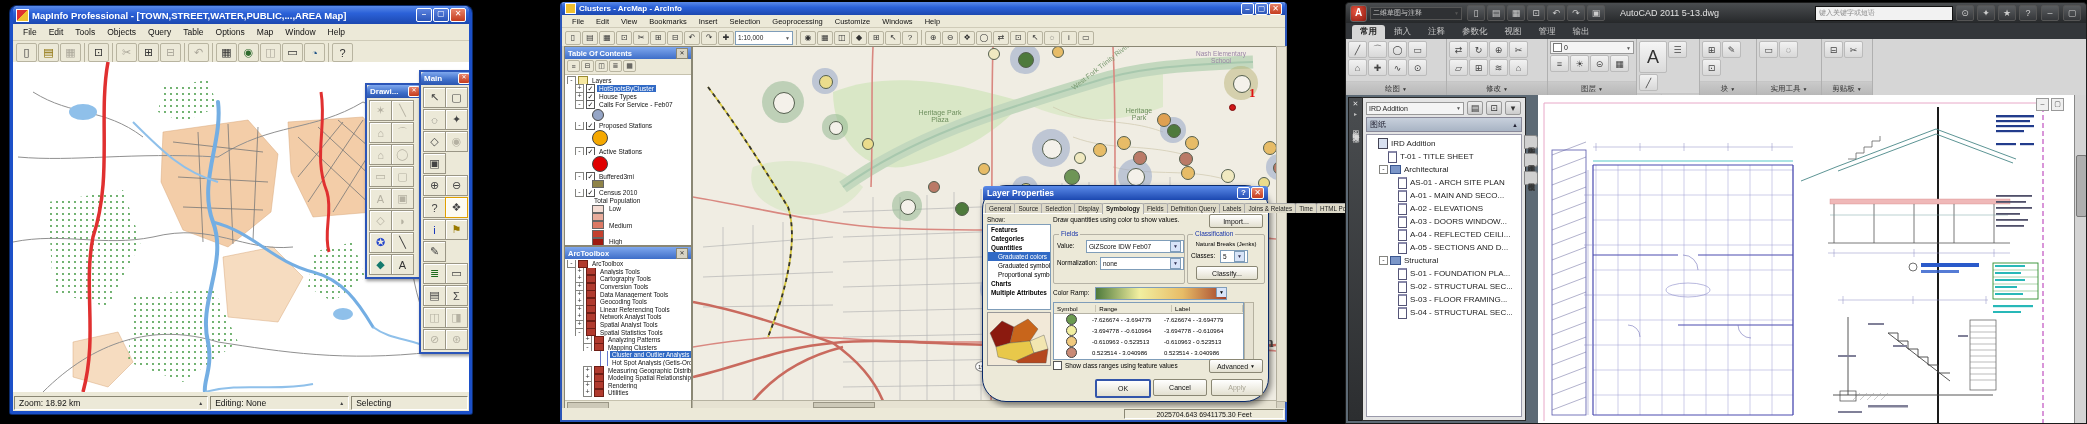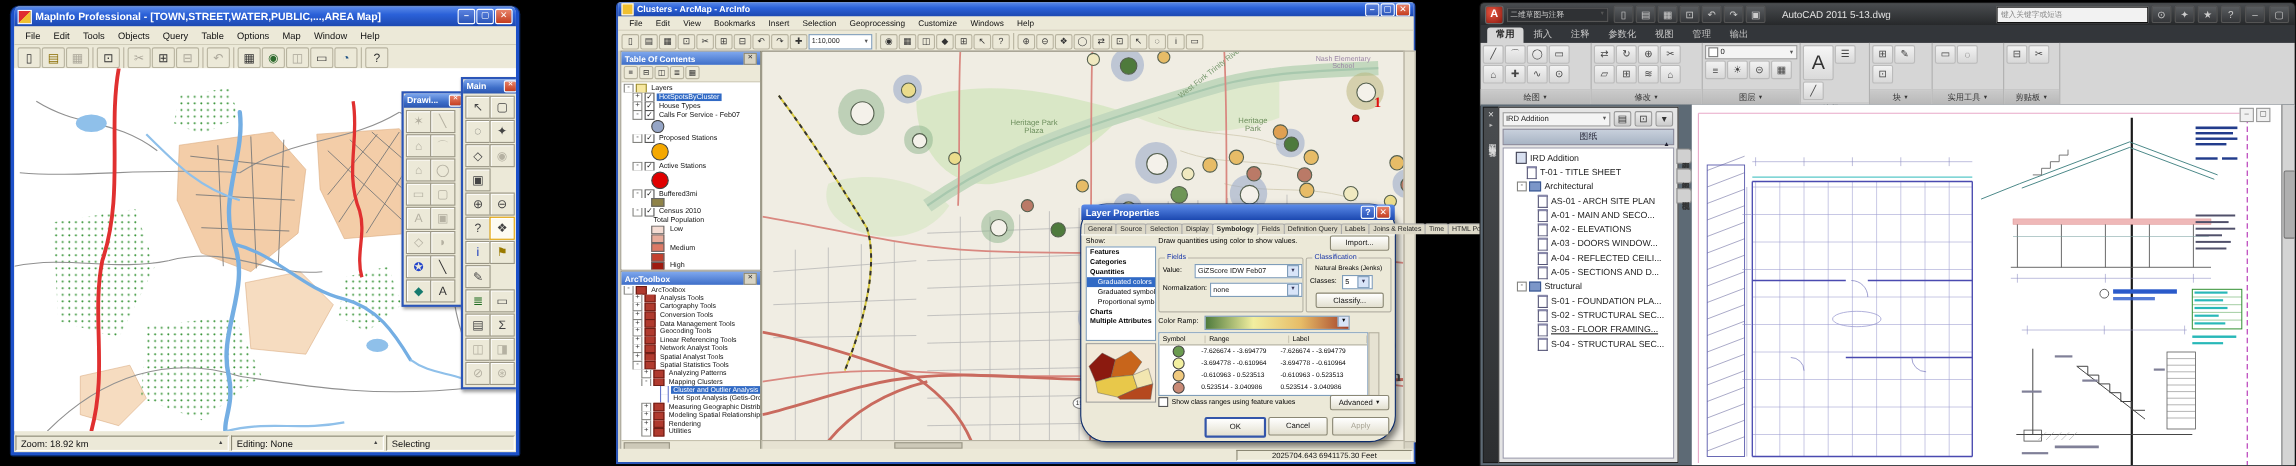--- a/index.html
+++ b/index.html
@@ -978,21 +978,21 @@
         <span class="ccombo" style="flex:1;position:relative;">
           <span>IRD Addition</span>
           <span class="arr">▼</span>
         </span>
         <span id="palBtns" style="display:flex;gap:1px;">
             <span class="qbtn" style="width: 14px; height: 12px; background: linear-gradient(rgb(238, 238, 238), rgb(204, 204, 204)); color: rgb(51, 51, 51); border-color: rgb(153, 153, 153);">▤</span>
             <span class="qbtn" style="width: 14px; height: 12px; background: linear-gradient(rgb(238, 238, 238), rgb(204, 204, 204)); color: rgb(51, 51, 51); border-color: rgb(153, 153, 153);">⊡</span>
             <span class="qbtn" style="width: 14px; height: 12px; background: linear-gradient(rgb(238, 238, 238), rgb(204, 204, 204)); color: rgb(51, 51, 51); border-color: rgb(153, 153, 153);">▾</span>
           </span>
       </div>
-      <div style="height:13px;margin:0 3px;background:linear-gradient(180deg,#C8D0DC,#A8B4C4);border:1px solid #889;display:flex;align-items:center;padding:0 3px;font-size:8px;color:#223;flex-direction:column;">
+      <div style="height:13px;margin:0 3px;background:linear-gradient(180deg,#C8D0DC,#A8B4C4);border:1px solid #889;display:flex;align-items:center;padding:0 3px;font-size:8px;color:#223;">
         <span>图纸</span>
         <span style="margin-left:auto;font-size:6px;">▲</span>
       </div>
       <div id="sheetTree" style="flex:1;margin:2px 3px 3px 3px;background:#fff;border:1px solid #99a;overflow:hidden;padding:2px;">
           <div class="srow" style="padding-left: 0px;">
             <span class="expsp"></span>
             <span class="ico-root"></span>
             <span>IRD Addition</span>
           </div>
           <div class="srow" style="padding-left: 10px;">
@@ -1043,21 +1043,21 @@
           <div class="srow" style="padding-left: 20px;">
             <span class="expsp"></span>
             <span class="ico-sheet"></span>
             <span>S-01 - FOUNDATION PLA...</span>
           </div>
           <div class="srow" style="padding-left: 20px;">
             <span class="expsp"></span>
             <span class="ico-sheet"></span>
             <span>S-02 - STRUCTURAL SEC...</span>
           </div>
-          <div class="srow" style="padding-left: 20px; text-decoration: underline;">
+          <div class="srow" style="padding-left: 20px;">
             <span class="expsp"></span>
             <span class="ico-sheet"></span>
             <span>S-03 - FLOOR FRAMING...</span>
           </div>
           <div class="srow" style="padding-left: 20px;">
             <span class="expsp"></span>
             <span class="ico-sheet"></span>
             <span>S-04 - STRUCTURAL SEC...</span>
           </div>
         </div>

